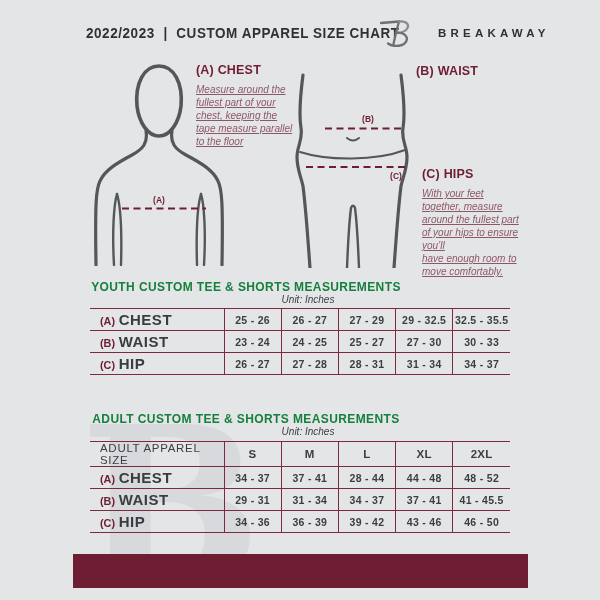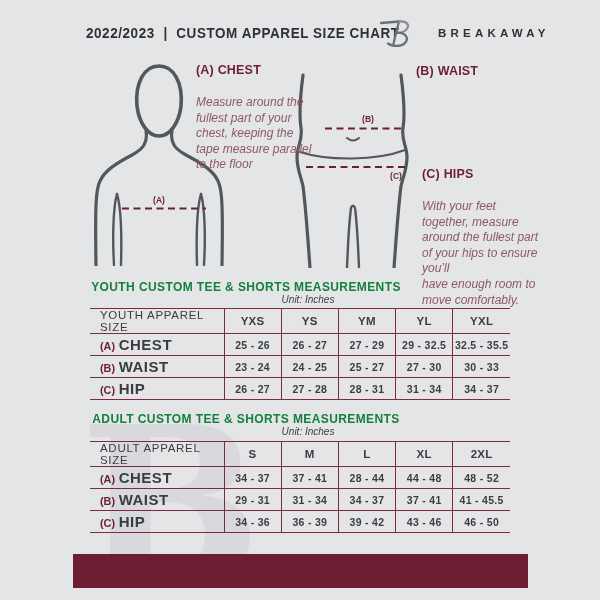--- a/index.html
+++ b/index.html
@@ -19,22 +19,22 @@
     transform:scaleX(.93);transform-origin:left top;
     z-index:2;
   }
   .brand{left:438px;top:27px;font-size:11.5px;font-weight:bold;
     letter-spacing:4.2px;color:#2f3235;z-index:2;}
   .logo-svg{left:380px;top:15px;z-index:2;}
 
   
   .guide{z-index:2;}
   .guide .gh{font-size:12.5px;font-weight:bold;color:#6e1d32;letter-spacing:.2px;}
-  .guide .gb{margin-top:18px;font-size:12px;font-style:italic;color:#8d5768;
-    line-height:1.3;white-space:pre-line;}
+  .guide .gb{margin-top:6px;font-size:10px;font-style:italic;color:#8d5768;
+    line-height:1.3;white-space:pre-line;text-decoration:underline;}
   .g-chest{left:196px;top:63px;width:116px;}
   .g-waist{left:416px;top:64px;width:126px;}
   .g-hips{left:422px;top:167px;width:132px;}
 
   .fig{z-index:1;}
 
   
   .sec-title{left:0;width:492px;text-align:center;font-size:12px;font-weight:bold;
     letter-spacing:.4px;color:#15803d;z-index:2;}
   .sec-unit{left:8px;width:600px;text-align:center;font-size:10px;font-style:italic;
@@ -123,28 +123,20 @@
 <table class="abs size-table" style="top:308px;">
   <colgroup>
       <col style="width:134px">
       <col style="width:57.2px">
       <col style="width:57.2px">
       <col style="width:57.2px">
       <col style="width:57.2px">
       <col style="width:57.2px">
     </colgroup>
   <tbody>
-  <tr class="head">
-    <td class="lbl">YOUTH APPAREL SIZE</td>
-    <td>YXS</td>
-    <td>YS</td>
-    <td>YM</td>
-    <td>YL</td>
-    <td>YXL</td>
-  </tr>
   <tr>
     <td class="lbl"><span class="key">(A)</span> <span class="rname">CHEST</span></td>
     <td>25 - 26</td>
     <td>26 - 27</td>
     <td>27 - 29</td>
     <td>29 - 32.5</td>
     <td>32.5 - 35.5</td>
   </tr>
   <tr>
     <td class="lbl"><span class="key">(B)</span> <span class="rname">WAIST</span></td>

